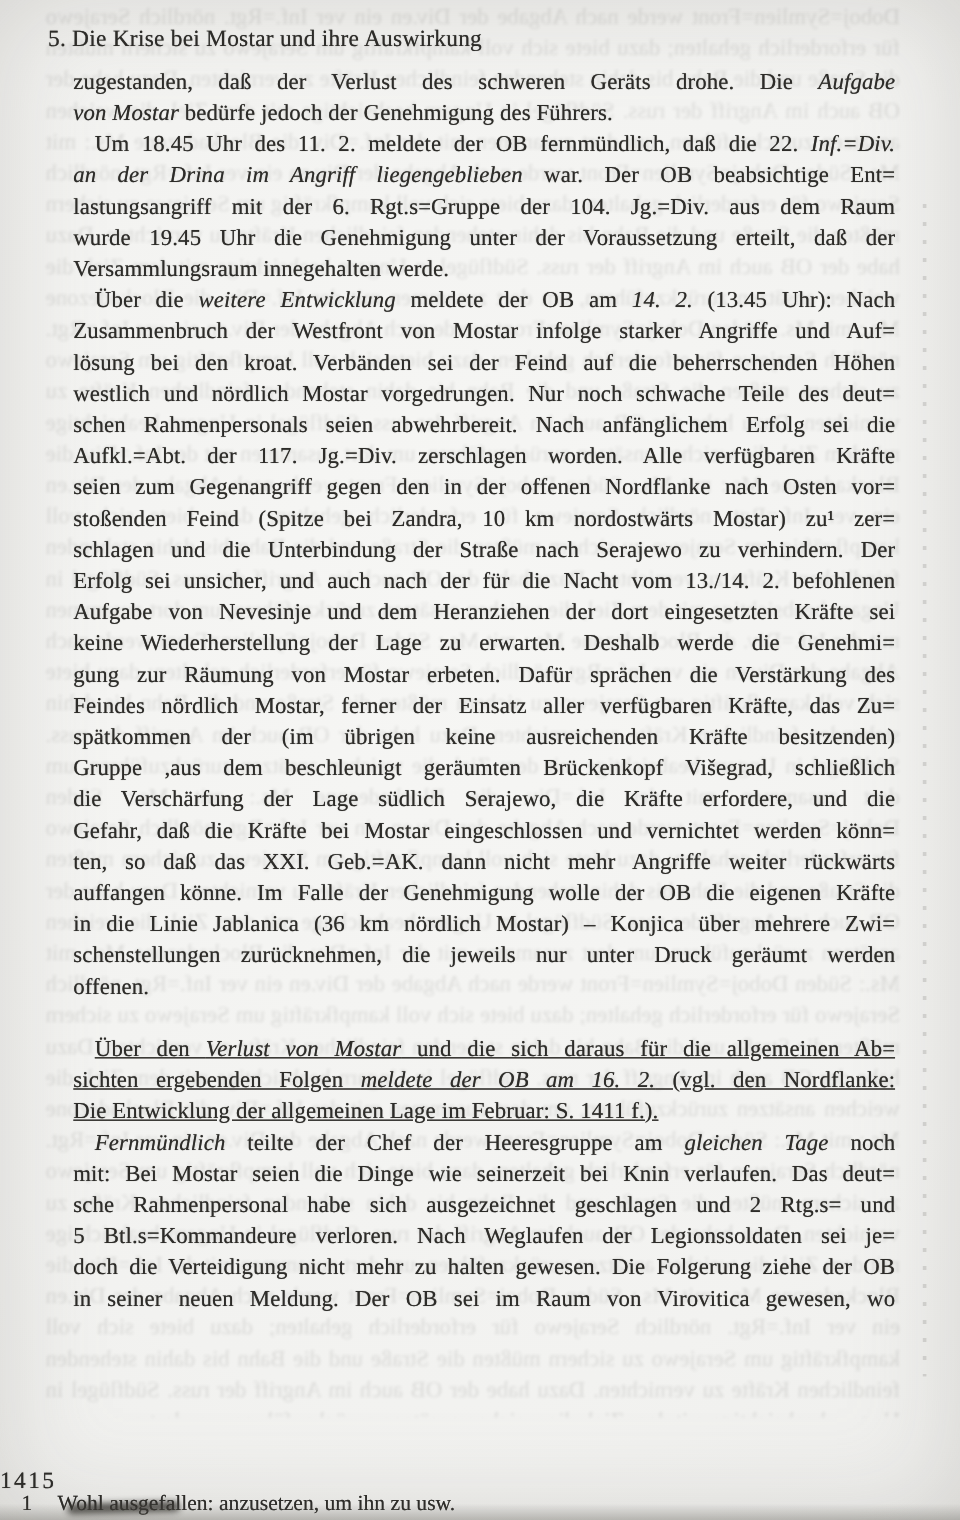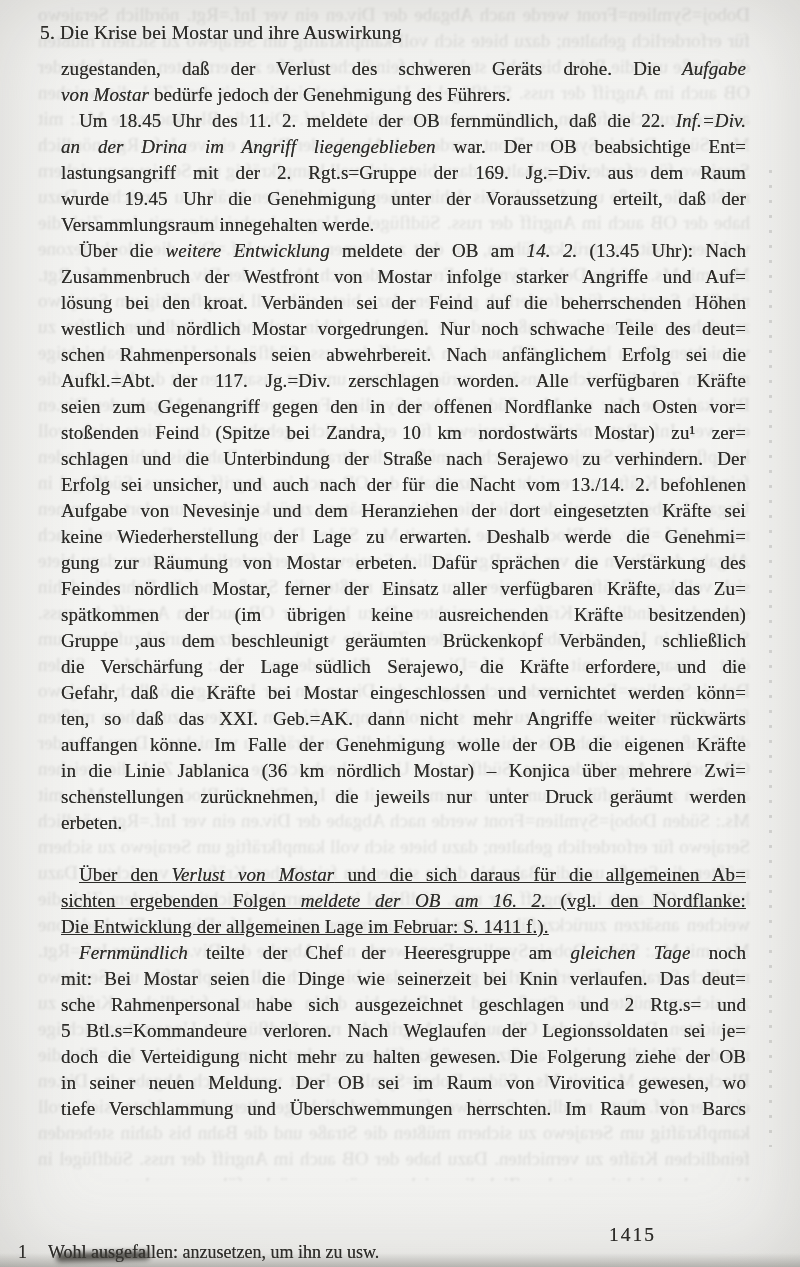--- a/index.html
+++ b/index.html
@@ -45,21 +45,21 @@
   .para.indent .line.first{padding-left:18px;}
   i{font-style:italic;}
   .footnote{
     position:absolute;left:16px;top:1240px;width:724px;
     font-size:18px;line-height:24px;
     text-shadow:0 0 .5px rgba(45,44,40,.7);
   }
   .fn-marker{display:inline-block;width:30px;padding-left:2px;}
   .page-number{
     position:absolute;top:1224px;left:0;width:656px;
-    text-align:right;font-size:19.5px;letter-spacing:2px;
+    text-align:left;font-size:19.5px;letter-spacing:2px;
     text-shadow:0 0 .6px rgba(45,44,40,.75);
   }
   .speckles{
     position:absolute;right:28px;top:170px;bottom:120px;width:3px;
     background:repeating-linear-gradient(to bottom, rgba(70,68,62,.30) 0 3px, transparent 3px 15px);
     opacity:.55;filter:blur(.4px);pointer-events:none;
   }
   .smudge{
     position:absolute;left:56px;top:1252px;width:94px;height:9px;
     background:#35332f;opacity:.8;filter:blur(2.5px);
@@ -81,62 +81,61 @@
   <div class="running-header">5. Die Krise bei Mostar und ihre Auswirkung</div>
 
   <div class="body-text">
       <div class="para">
         <div class="line first"><span>zugestanden, daß der Verlust des schweren Geräts drohe. Die </span><i>Aufgabe</i></div>
         <div class="line rag"><i>von Mostar</i><span> bedürfe jedoch der Genehmigung des Führers.</span></div>
       </div>
       <div class="para indent">
         <div class="line first"><span>Um 18.45 Uhr des 11. 2. meldete der OB fernmündlich, daß die 22. </span><i>Inf.=Div.</i></div>
         <div class="line"><i>an der Drina im Angriff liegengeblieben</i><span> war. Der OB beabsichtige Ent=</span></div>
-        <div class="line"><span>lastungsangriff mit der 2. Rgt.s=Gruppe der 169. Jg.=Div. aus dem Raum</span></div>
+        <div class="line"><span>lastungsangriff mit der 6. Rgt.s=Gruppe der 104. Jg.=Div. aus dem Raum</span></div>
         <div class="line"><span>wurde 19.45 Uhr die Genehmigung unter der Voraussetzung erteilt, daß der</span></div>
         <div class="line rag"><span>Versammlungsraum innegehalten werde.</span></div>
       </div>
       <div class="para indent">
         <div class="line first"><span>Über die </span><i>weitere Entwicklung</i><span> meldete der OB am </span><i>14. 2.</i><span> (13.45 Uhr): Nach</span></div>
         <div class="line"><span>Zusammenbruch der Westfront von Mostar infolge starker Angriffe und Auf=</span></div>
         <div class="line"><span>lösung bei den kroat. Verbänden sei der Feind auf die beherrschenden Höhen</span></div>
         <div class="line"><span>westlich und nördlich Mostar vorgedrungen. Nur noch schwache Teile des deut=</span></div>
         <div class="line"><span>schen Rahmenpersonals seien abwehrbereit. Nach anfänglichem Erfolg sei die</span></div>
         <div class="line"><span>Aufkl.=Abt. der 117. Jg.=Div. zerschlagen worden. Alle verfügbaren Kräfte</span></div>
         <div class="line"><span>seien zum Gegenangriff gegen den in der offenen Nordflanke nach Osten vor=</span></div>
         <div class="line"><span>stoßenden Feind (Spitze bei Zandra, 10 km nordostwärts Mostar) zu¹ zer=</span></div>
         <div class="line"><span>schlagen und die Unterbindung der Straße nach Serajewo zu verhindern. Der</span></div>
         <div class="line"><span>Erfolg sei unsicher, und auch nach der für die Nacht vom 13./14. 2. befohlenen</span></div>
         <div class="line"><span>Aufgabe von Nevesinje und dem Heranziehen der dort eingesetzten Kräfte sei</span></div>
         <div class="line"><span>keine Wiederherstellung der Lage zu erwarten. Deshalb werde die Genehmi=</span></div>
         <div class="line"><span>gung zur Räumung von Mostar erbeten. Dafür sprächen die Verstärkung des</span></div>
         <div class="line"><span>Feindes nördlich Mostar, ferner der Einsatz aller verfügbaren Kräfte, das Zu=</span></div>
         <div class="line"><span>spätkommen der (im übrigen keine ausreichenden Kräfte besitzenden)</span></div>
-        <div class="line"><span>Gruppe ,aus dem beschleunigt geräumten Brückenkopf Verbänden, schließlich</span></div>
+        <div class="line"><span>Gruppe ,aus dem beschleunigt geräumten Brückenkopf Višegrad, schließlich</span></div>
         <div class="line"><span>die Verschärfung der Lage südlich Serajewo, die Kräfte erfordere, und die</span></div>
         <div class="line"><span>Gefahr, daß die Kräfte bei Mostar eingeschlossen und vernichtet werden könn=</span></div>
         <div class="line"><span>ten, so daß das XXI. Geb.=AK. dann nicht mehr Angriffe weiter rückwärts</span></div>
         <div class="line"><span>auffangen könne. Im Falle der Genehmigung wolle der OB die eigenen Kräfte</span></div>
         <div class="line"><span>in die Linie Jablanica (36 km nördlich Mostar) – Konjica über mehrere Zwi=</span></div>
         <div class="line"><span>schenstellungen zurücknehmen, die jeweils nur unter Druck geräumt werden</span></div>
-        <div class="line rag"><span>erbeten.</span></div>
+        <div class="line rag"><span>offenen.</span></div>
       </div>
       <div class="para indent gap">
         <div class="line first"><span>Über den </span><i>Verlust von Mostar</i><span> und die sich daraus für die allgemeinen Ab=</span></div>
         <div class="line"><span>sichten ergebenden Folgen </span><i>meldete der OB am 16. 2.</i><span> (vgl. den Nordflanke:</span></div>
         <div class="line rag"><span>Die Entwicklung der allgemeinen Lage im Februar: S. 1411 f.).</span></div>
       </div>
       <div class="para indent">
         <div class="line first"><i>Fernmündlich</i><span> teilte der Chef der Heeresgruppe am </span><i>gleichen Tage</i><span> noch</span></div>
         <div class="line"><span>mit: Bei Mostar seien die Dinge wie seinerzeit bei Knin verlaufen. Das deut=</span></div>
         <div class="line"><span>sche Rahmenpersonal habe sich ausgezeichnet geschlagen und 2 Rtg.s= und</span></div>
         <div class="line"><span>5 Btl.s=Kommandeure verloren. Nach Weglaufen der Legionssoldaten sei je=</span></div>
         <div class="line"><span>doch die Verteidigung nicht mehr zu halten gewesen. Die Folgerung ziehe der OB</span></div>
         <div class="line"><span>in seiner neuen Meldung. Der OB sei im Raum von Virovitica gewesen, wo</span></div>
-        <div class="line"><span>tiefe Verschlammung und Überschwemmungen herrschten. Im Raum von Barcs</span></div>
       </div>
     </div>
 
   <div class="footnote"><span class="fn-marker">1</span><span>Wohl ausgefallen: anzusetzen, um ihn zu usw.</span></div>
 
   <div class="page-number">1415</div>
 
   <div class="speckles"></div>
   <div class="smudge"></div>
   <div class="bottom-shade"></div>

